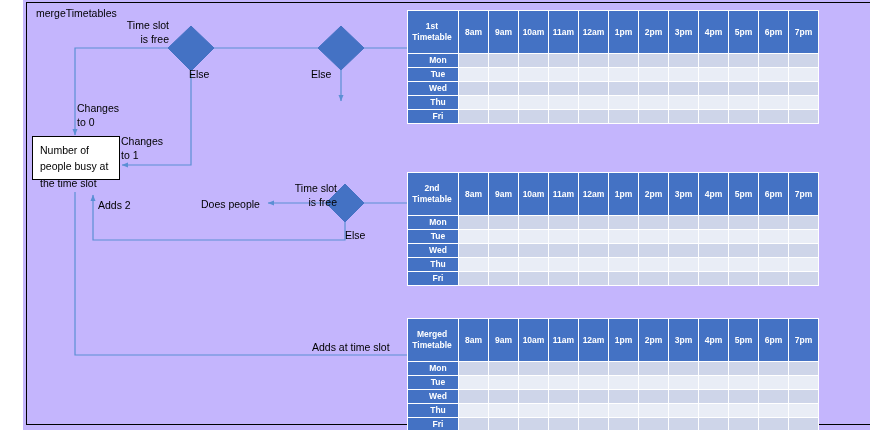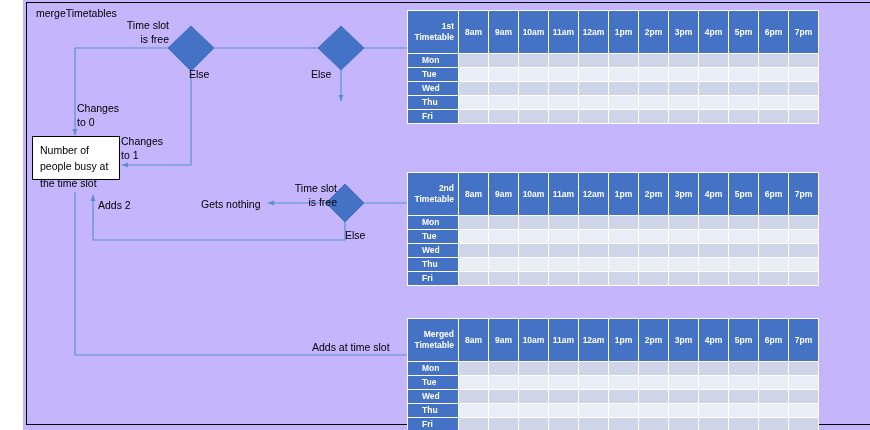--- a/index.html
+++ b/index.html
@@ -77,38 +77,38 @@
     margin: 0;
     font-size: 8.5px;
     font-weight: bold;
     line-height: 1.25;
     height: 13px;
     box-sizing: border-box;
   }
   .timetable th.corner {
     background: #4472C4;
     color: #ffffff;
-    text-align: right;
+    text-align: center;
     padding: 1px 4px 1px 2px;
     width: 50px;
     height: 28px;
     vertical-align: middle;
   }
   .timetable th.hourhead {
     background: #4472C4;
     color: #ffffff;
     text-align: center;
     width: 29px;
     height: 42px;
     vertical-align: middle;
   }
   .timetable th.dayhead {
     background: #4472C4;
     color: #ffffff;
-    text-align: left;
+    text-align: center;
     padding: 0 4px 0 14px;
     vertical-align: middle;
   }
   .timetable td.slot { background: #E9EDF6; }
   .timetable tr.band-dark td.slot { background: #CED5E9; }
 </style>
 </head>
 <body>
 
 <div id="canvas">
@@ -163,21 +163,21 @@
 to 0</div>
 
   <div class="edge-label" style="left:98px; top:134px;">Changes
 to 1</div>
 
   <div class="edge-label" style="left:75px; top:198px;">Adds 2</div>
 
   <div class="edge-label right" style="left:256px; top:181px; width:58px;">Time slot
 is free</div>
 
-  <div class="edge-label" style="left:178px; top:197px;">Gets nothing</div>
+  <div class="edge-label" style="left:178px; top:197px;">Does people</div>
 
   <div class="edge-label" style="left:322px; top:228px;">Else</div>
 
   <div class="edge-label" style="left:289px; top:340px;">Adds at time slot</div>
 
   <div class="proc-box" style="left:9px; top:136px; width:88px; height:44px;">Number of
 people busy at
 the time slot</div>
 
 

